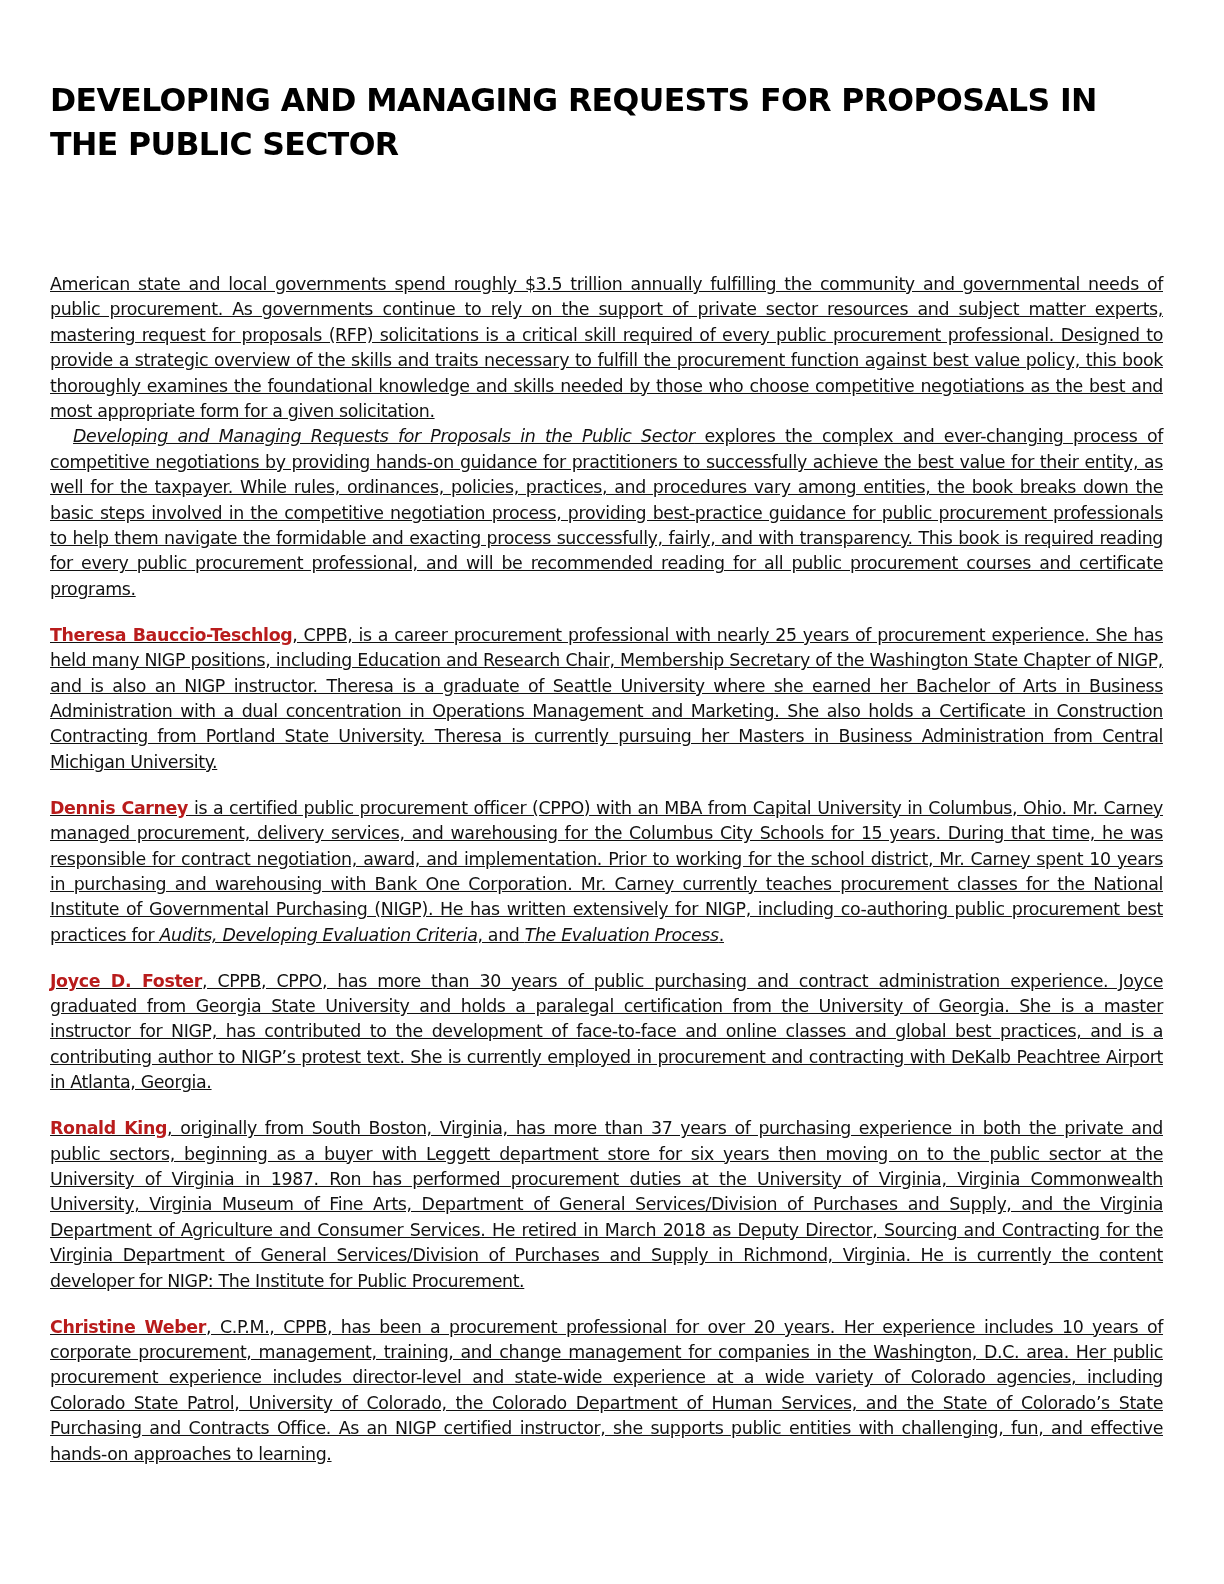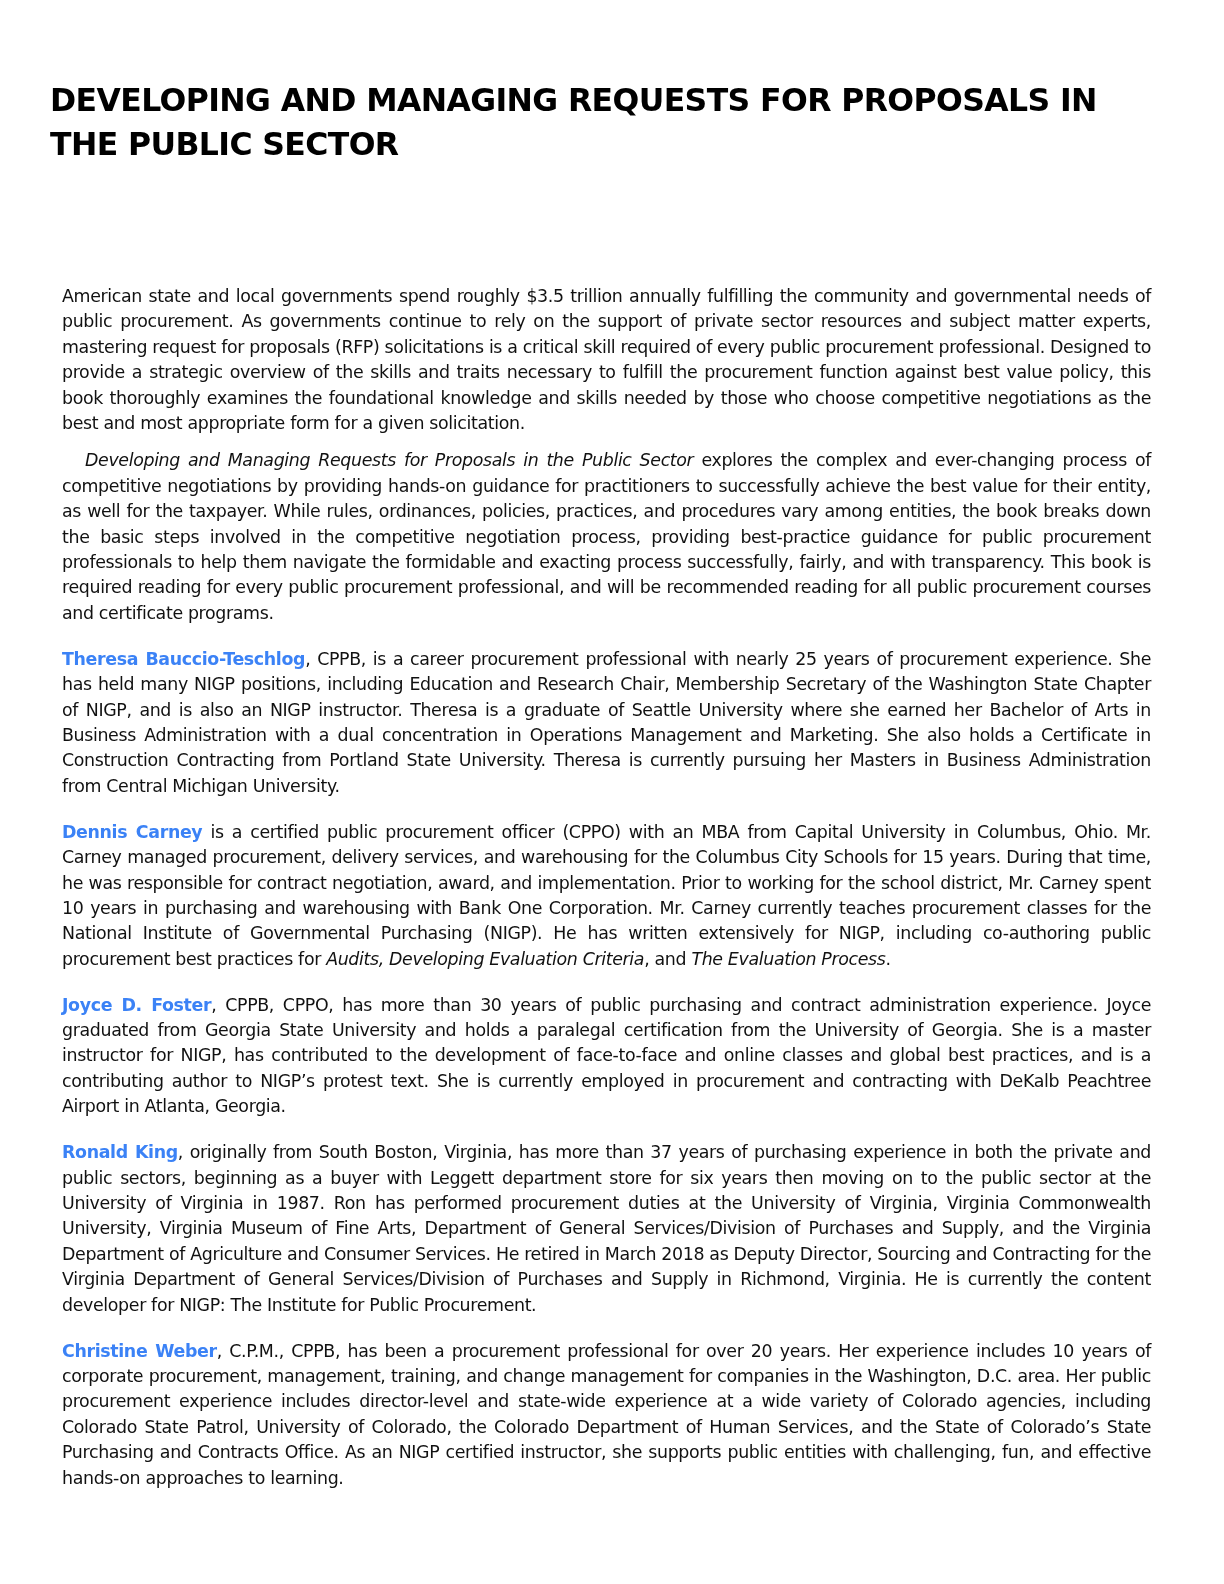--- a/index.html
+++ b/index.html
@@ -34,31 +34,32 @@
       position: absolute;
       left: 50px;
       top: 272px;
       width: 1113px;
       font-size: 17.4px;
       line-height: 25.4px;
       letter-spacing: -0.35px;
       text-align: justify;
     }
     .content p {
-      margin: 12px;
+      margin: 0;
+      text-decoration: underline;
     }
     .content p.indent {
       text-indent: 23px;
     }
     .content p.bio {
       margin-top: 20.5px;
     }
     .content b {
       font-weight: bold;
-      color: #3b82f6;
+      color: #b91c1c;
     }
     .content i {
       font-style: italic;
     }
   </style>
 </head>
 <body>
 
 <div class="page">
   <h1 class="title">DEVELOPING AND MANAGING REQUESTS FOR PROPOSALS IN THE PUBLIC SECTOR</h1>

